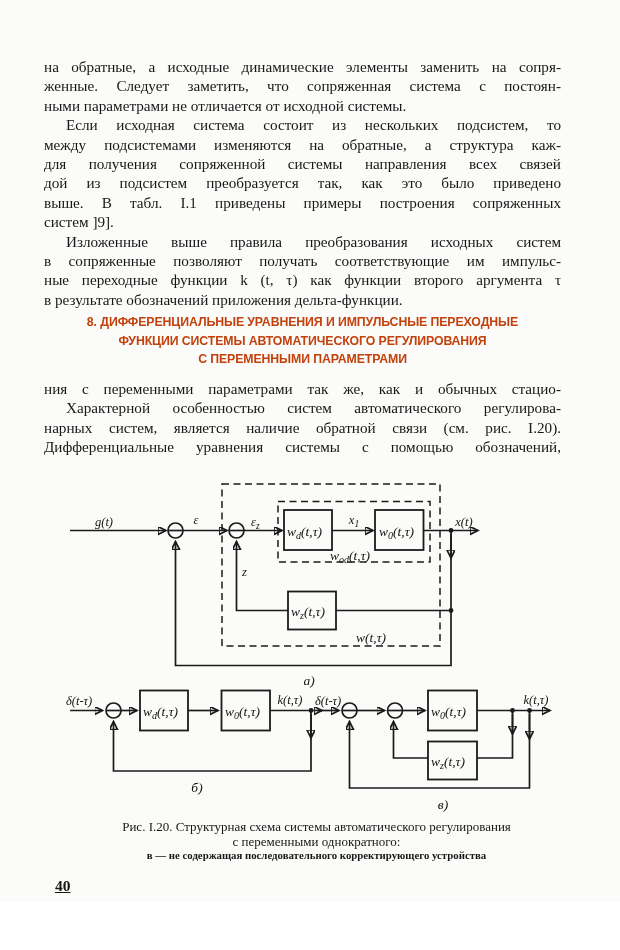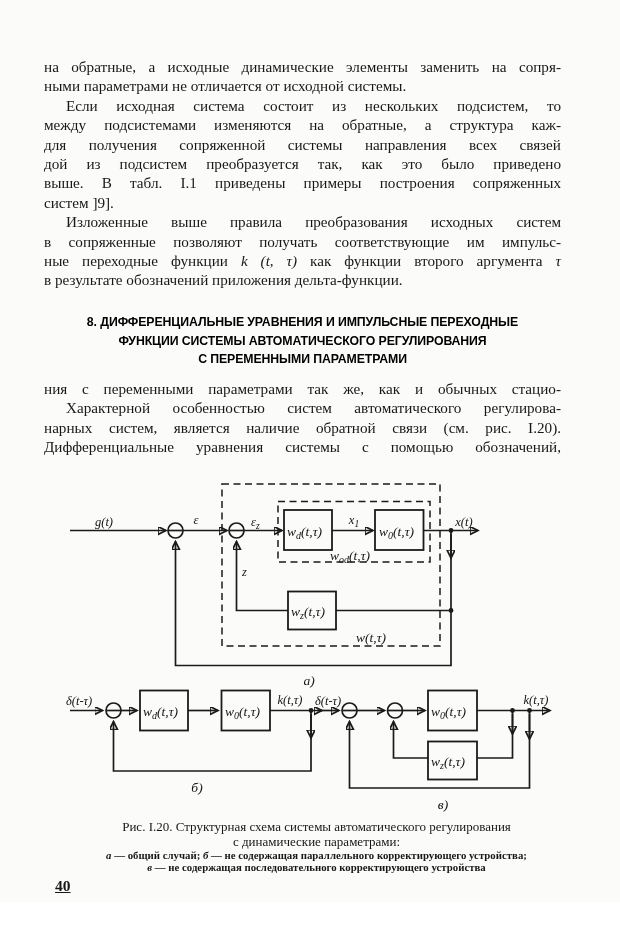--- a/index.html
+++ b/index.html
@@ -3,24 +3,24 @@
 <meta charset="utf-8">
 <style>
   html,body{margin:0;padding:0;}
   .page{position:relative;width:620px;height:902px;background:#fbfbf9;overflow:hidden;
         font-family:"Liberation Serif",serif;color:#171717;}
   .col{position:absolute;left:44px;width:517px;}
   .line{font-size:15.2px;line-height:19.4px;white-space:normal;}
   .jl{text-align:justify;text-align-last:justify;}
   .ll{text-align:left;}
   .ind{text-indent:22px;}
-  .it{font-style:italic;}
+  .it{}
   .heading{position:absolute;left:44px;top:313px;width:517px;text-align:center;
            font-family:"Liberation Sans",sans-serif;font-weight:bold;font-size:12.3px;
-           line-height:18.6px;letter-spacing:-0.1px;color:#000000;}
+           line-height:18.6px;letter-spacing:-0.1px;color:#c2410c;}
   .caption{position:absolute;left:58px;top:820px;width:517px;text-align:center;
            font-weight:normal;font-size:13px;line-height:14.5px;}
   .capnote{position:absolute;left:58px;top:850px;width:517px;text-align:center;
            font-weight:bold;font-size:10.8px;line-height:11.8px;}
   .pagenum{position:absolute;left:55px;top:877px;font-size:15.5px;font-weight:bold;text-decoration:underline;}
   .botedge{position:absolute;left:0;top:941px;width:620px;height:9px;
            background:linear-gradient(180deg,#efefec 0%,#dadad7 55%,#bdbdba 100%);}
   .figsvg{position:absolute;left:0;top:0;width:620px;height:950px;pointer-events:none;}
   .figsvg line,.figsvg path{stroke:#1b1b1b;stroke-width:1.7;fill:none;}
   .figsvg rect.blk{stroke:#1b1b1b;stroke-width:1.8;fill:none;}
@@ -33,20 +33,21 @@
   .fsub2{font-size:9.5px;}
   .mid{text-anchor:middle;}
 </style>
 </head>
 <body>
 
 <div class="page">
 
   <div class="col" style="top:57px;">
     <div class="line jl">на обратные, а  исходные динамические элементы заменить на сопря-</div>
+    <div class="line jl">женные. Следует заметить, что сопряженная система с постоян-</div>
     <div class="line ll">ными параметрами не отличается от исходной системы.</div>
     <div class="line jl ind">Если исходная система состоит из нескольких подсистем, то</div>
     <div class="line jl">между подсистемами изменяются на обратные, а структура каж-</div>
     <div class="line jl">для получения сопряженной системы направления всех связей</div>
     <div class="line jl">дой из подсистем преобразуется так, как это было приведено</div>
     <div class="line jl">выше. В табл. I.1 приведены примеры построения сопряженных</div>
     <div class="line ll">систем ]9].</div>
     <div class="line jl ind">Изложенные выше правила преобразования исходных систем</div>
     <div class="line jl">в сопряженные позволяют получать соответствующие им импульс-</div>
     <div class="line jl"><span>ные переходные функции </span><span class="it">k (t, τ)</span><span> как функции второго аргумента </span><span class="it">τ</span></div>
@@ -156,22 +157,21 @@
       <text class="fsm" x="315" y="705">δ(t-τ)</text>
       <text class="fsm mid" x="536" y="704">k(t,τ)</text>
       <text class="flbl" x="431" y="716"><tspan>w</tspan><tspan class="fsub" dy="3">0</tspan><tspan dy="-3">(t,τ)</tspan></text>
       <text class="flbl" x="431" y="766"><tspan>w</tspan><tspan class="fsub" dy="3">z</tspan><tspan dy="-3">(t,τ)</tspan></text>
       <text class="flbl mid" x="443" y="809">в)</text>
     </g>
   </svg>
 
   <div class="caption">
     <div>Рис. I.20. Структурная схема системы автоматического регулирования</div>
-    <div>с динамические параметрами:</div>
+    <div>с переменными однократного:</div>
   </div>
   <div class="capnote">
-    <div><span class="it">а</span><span> — общий случай; </span><span class="it">б</span><span> — не содержащая параллельного корректирующего устройства;</span></div>
     <div><span class="it">в</span><span> — не содержащая последовательного корректирующего устройства</span></div>
   </div>
 
   <div class="pagenum">40</div>
   <div class="botedge"></div>
 </div>
 
 </body></html>

